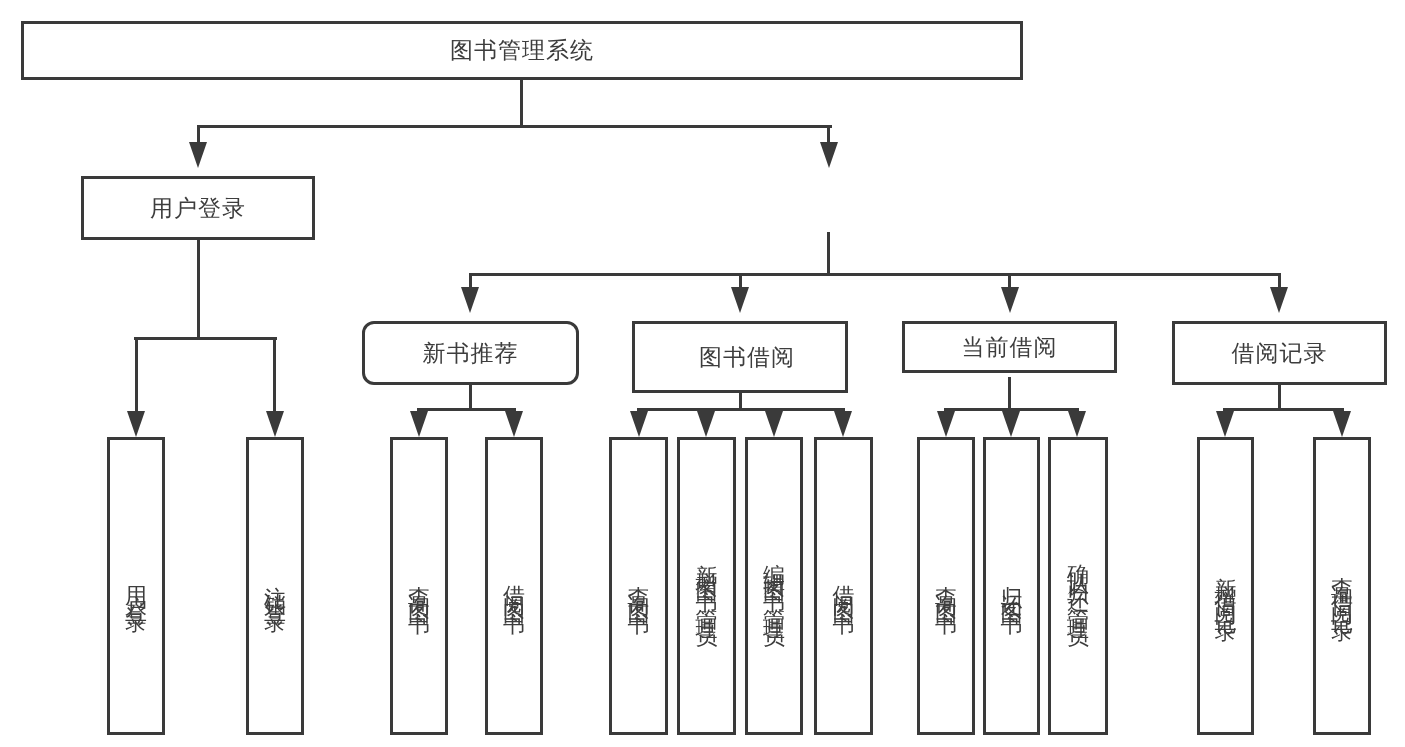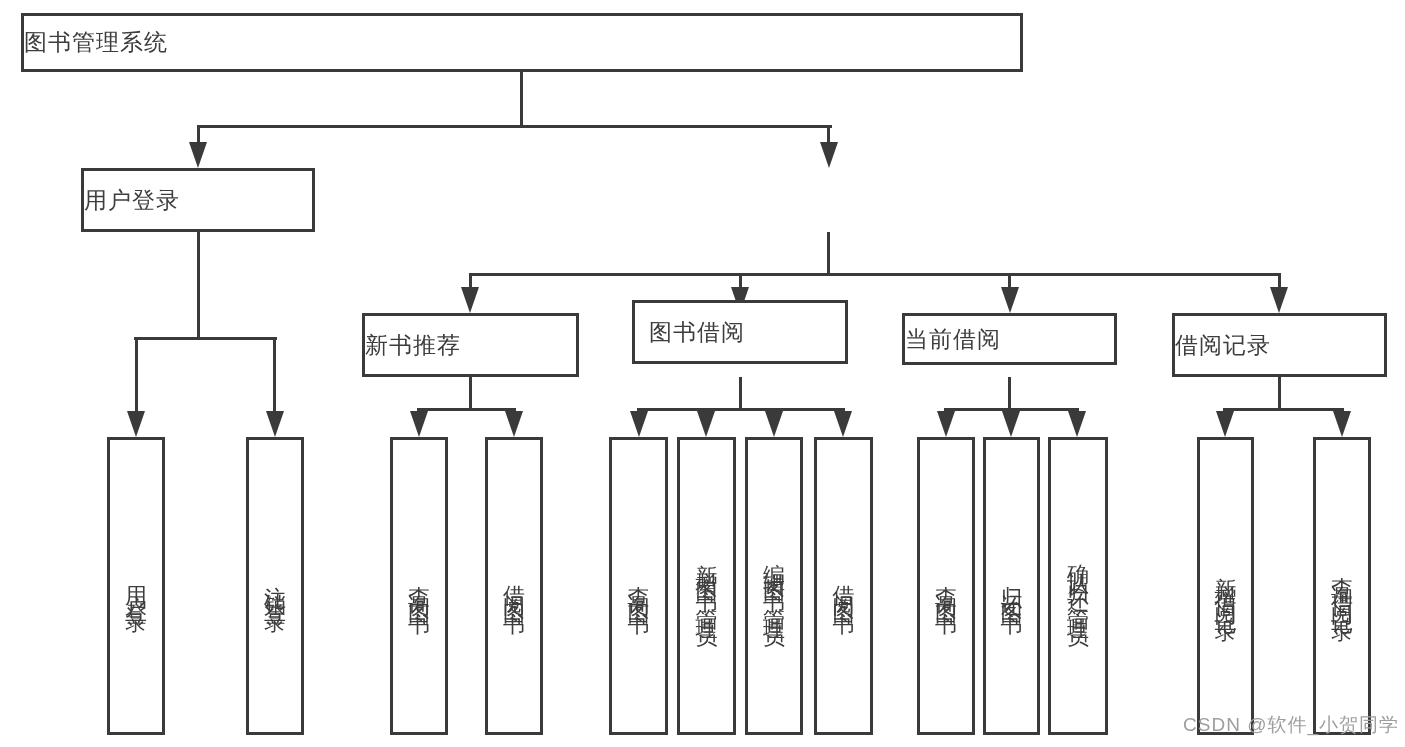--- a/index.html
+++ b/index.html
@@ -2,22 +2,22 @@
 <html><head>
 <meta charset="utf-8">
 <style>
   html,body{margin:0;padding:0;background:#ffffff;}
   .canvas{
     position:relative;width:1405px;height:747px;background:#ffffff;overflow:hidden;
     font-family:"Liberation Sans","DejaVu Sans",sans-serif;color:#3d3d3d;
   }
   .box{
     position:absolute;box-sizing:border-box;border:3px solid #3a3a3a;background:#ffffff;
-    display:flex;align-items:center;justify-content:flex-start;
-    font-size:23px;letter-spacing:1px;color:#3d3d3d;z-index:2;
+    display:flex;align-items:center;justify-content:center;
+    font-size:23px;letter-spacing:1px;color:#3d3d3d;z-index:2;margin-top:8px;
   }
   .vbox{
     position:absolute;box-sizing:border-box;border:3px solid #3a3a3a;background:#ffffff;
     top:437px;height:298px;display:flex;align-items:center;justify-content:center;z-index:2;
   }
   .vtext{
     writing-mode:vertical-rl;text-orientation:mixed;
     font-size:22px;letter-spacing:9px;line-height:1;white-space:nowrap;color:#3d3d3d;
   }
   .vl{position:absolute;width:3px;background:#3a3a3a;z-index:1;}
@@ -38,24 +38,24 @@
 <div class="canvas">
 
   <div class="box" style="left:21px;top:13px;width:1002px;height:59px;">
     <span>图书管理系统</span>
   </div>
 
   <div class="box" style="left:81px;top:168px;width:234px;height:64px;">
     <span>用户登录</span>
   </div>
 
-  <div class="box" style="left:362px;top:313px;width:217px;height:64px;">
+  <div class="box" style="left:362px;top:313px;width:217px;height:64px;border-radius:12px;">
     <span>新书推荐</span>
   </div>
-  <div class="box" style="left:632px;top:300px;width:216px;height:64px;padding-left:14px;">
+  <div class="box" style="left:632px;top:313px;width:216px;height:72px;padding-left:14px;">
     <span>图书借阅</span>
   </div>
   <div class="box" style="left:902px;top:313px;width:215px;height:52px;">
     <span>当前借阅</span>
   </div>
   <div class="box" style="left:1172px;top:313px;width:215px;height:64px;">
     <span>借阅记录</span>
   </div>
 
   <div class="vbox" style="left:107px;width:58px;">
@@ -142,15 +142,14 @@
   <div class="arrow" style="left:630px;top:411px;"></div>
   <div class="arrow" style="left:697px;top:411px;"></div>
   <div class="arrow" style="left:765px;top:411px;"></div>
   <div class="arrow" style="left:834px;top:411px;"></div>
   <div class="arrow" style="left:937px;top:411px;"></div>
   <div class="arrow" style="left:1002px;top:411px;"></div>
   <div class="arrow" style="left:1068px;top:411px;"></div>
   <div class="arrow" style="left:1216px;top:411px;"></div>
   <div class="arrow" style="left:1333px;top:411px;"></div>
 
-  <div class="watermark">CSDN @软件_小贺同学</div>
 
 </div>
 
 </body></html>

